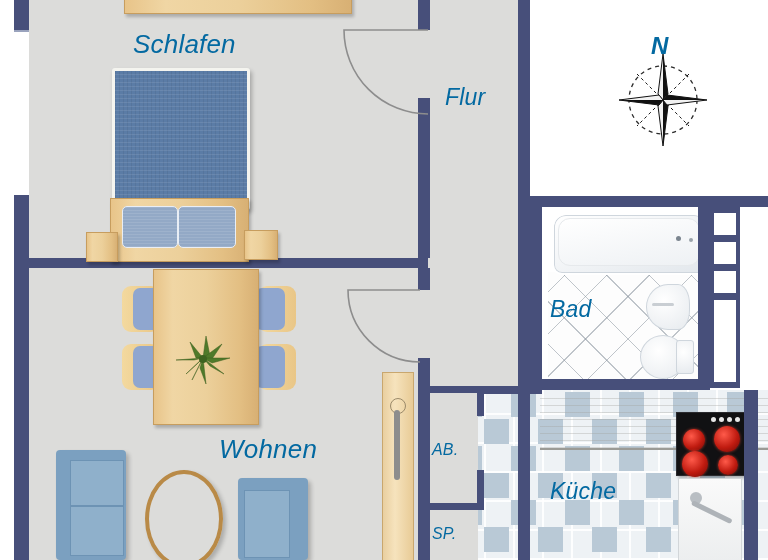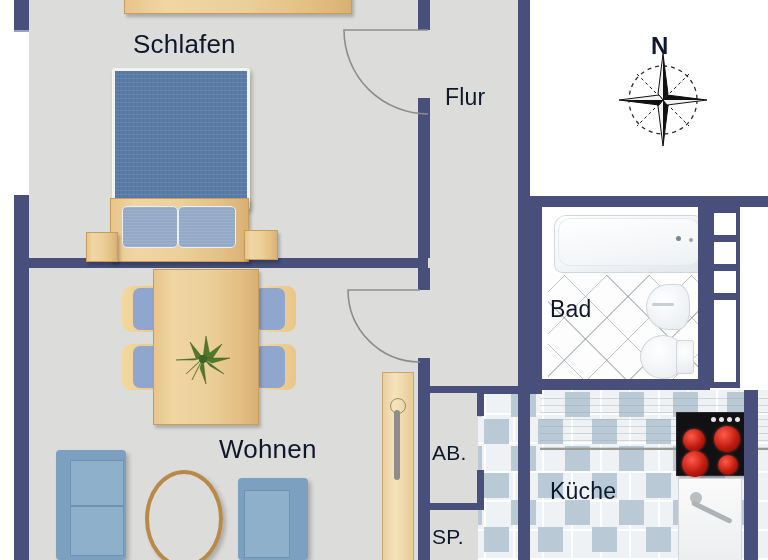--- a/index.html
+++ b/index.html
@@ -3,25 +3,25 @@
 <meta charset="utf-8">
 <style>
   html,body{margin:0;padding:0;background:#fff;}
   body{font-family:"Liberation Sans",sans-serif;}
   #plan{position:relative;width:768px;height:560px;overflow:hidden;background:#ffffff;}
 
   
   .floor{position:absolute;background:#dcdcda;}
   .wall{position:absolute;background:#474f7a;}
   .white{position:absolute;background:#ffffff;}
-  .lbl{position:absolute;color:#0f172a;font-weight:400;white-space:nowrap;
-       letter-spacing:.2px;}
+  .lbl{position:absolute;color:#0369a1;font-weight:400;white-space:nowrap;
+       letter-spacing:.2px;font-style:italic;}
   .lbl.big{font-size:26px;}
   .lbl.mid{font-size:23px;}
-  .lbl.sm{font-size:21px;}
+  .lbl.sm{font-size:16px;}
 
   
   .swing{position:absolute;}
   .swing svg{display:block;overflow:visible;}
 
   
   .wood{position:absolute;background:linear-gradient(90deg,#e8c489 0%,#f0d6a4 18%,#ecd09b 50%,#e3bf83 82%,#d8b074 100%);
         border:1px solid #c79d5e;box-shadow:2px 3px 3px rgba(0,0,0,.22);}
   .bedmat{position:absolute;background:#5b7ca6;
         background-image:repeating-linear-gradient(0deg,rgba(255,255,255,.09) 0 1px,transparent 1px 4px),

